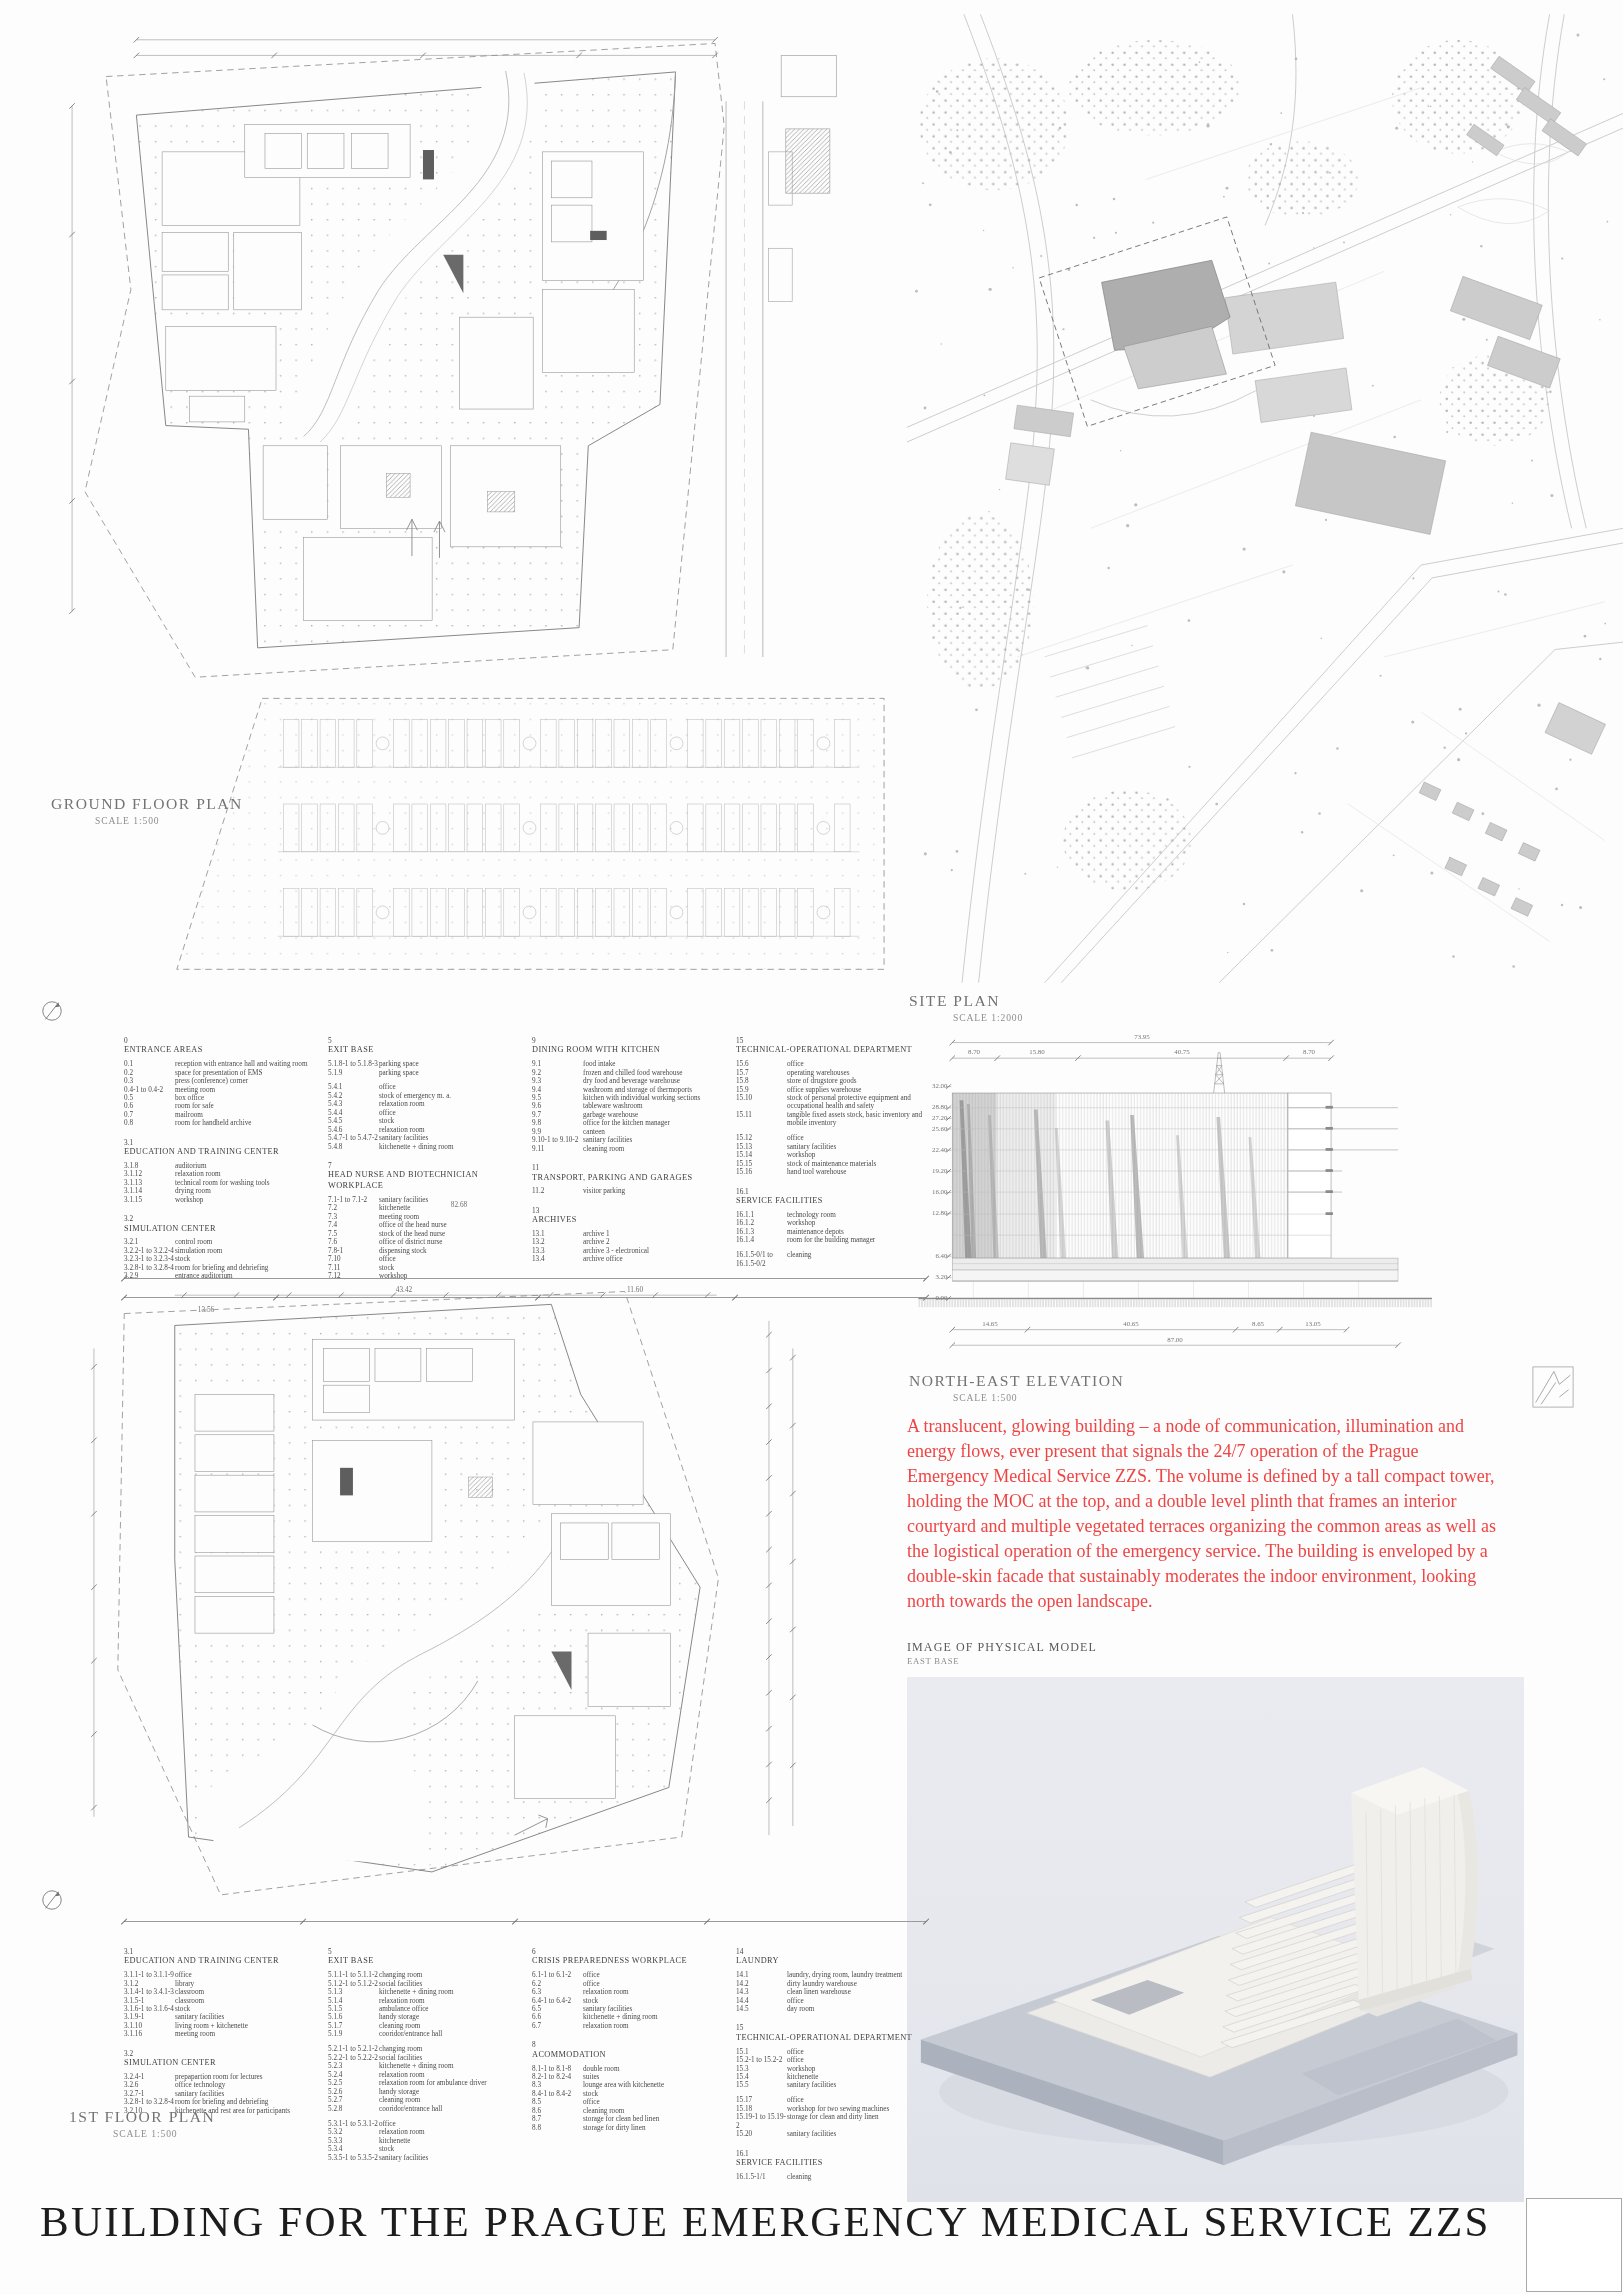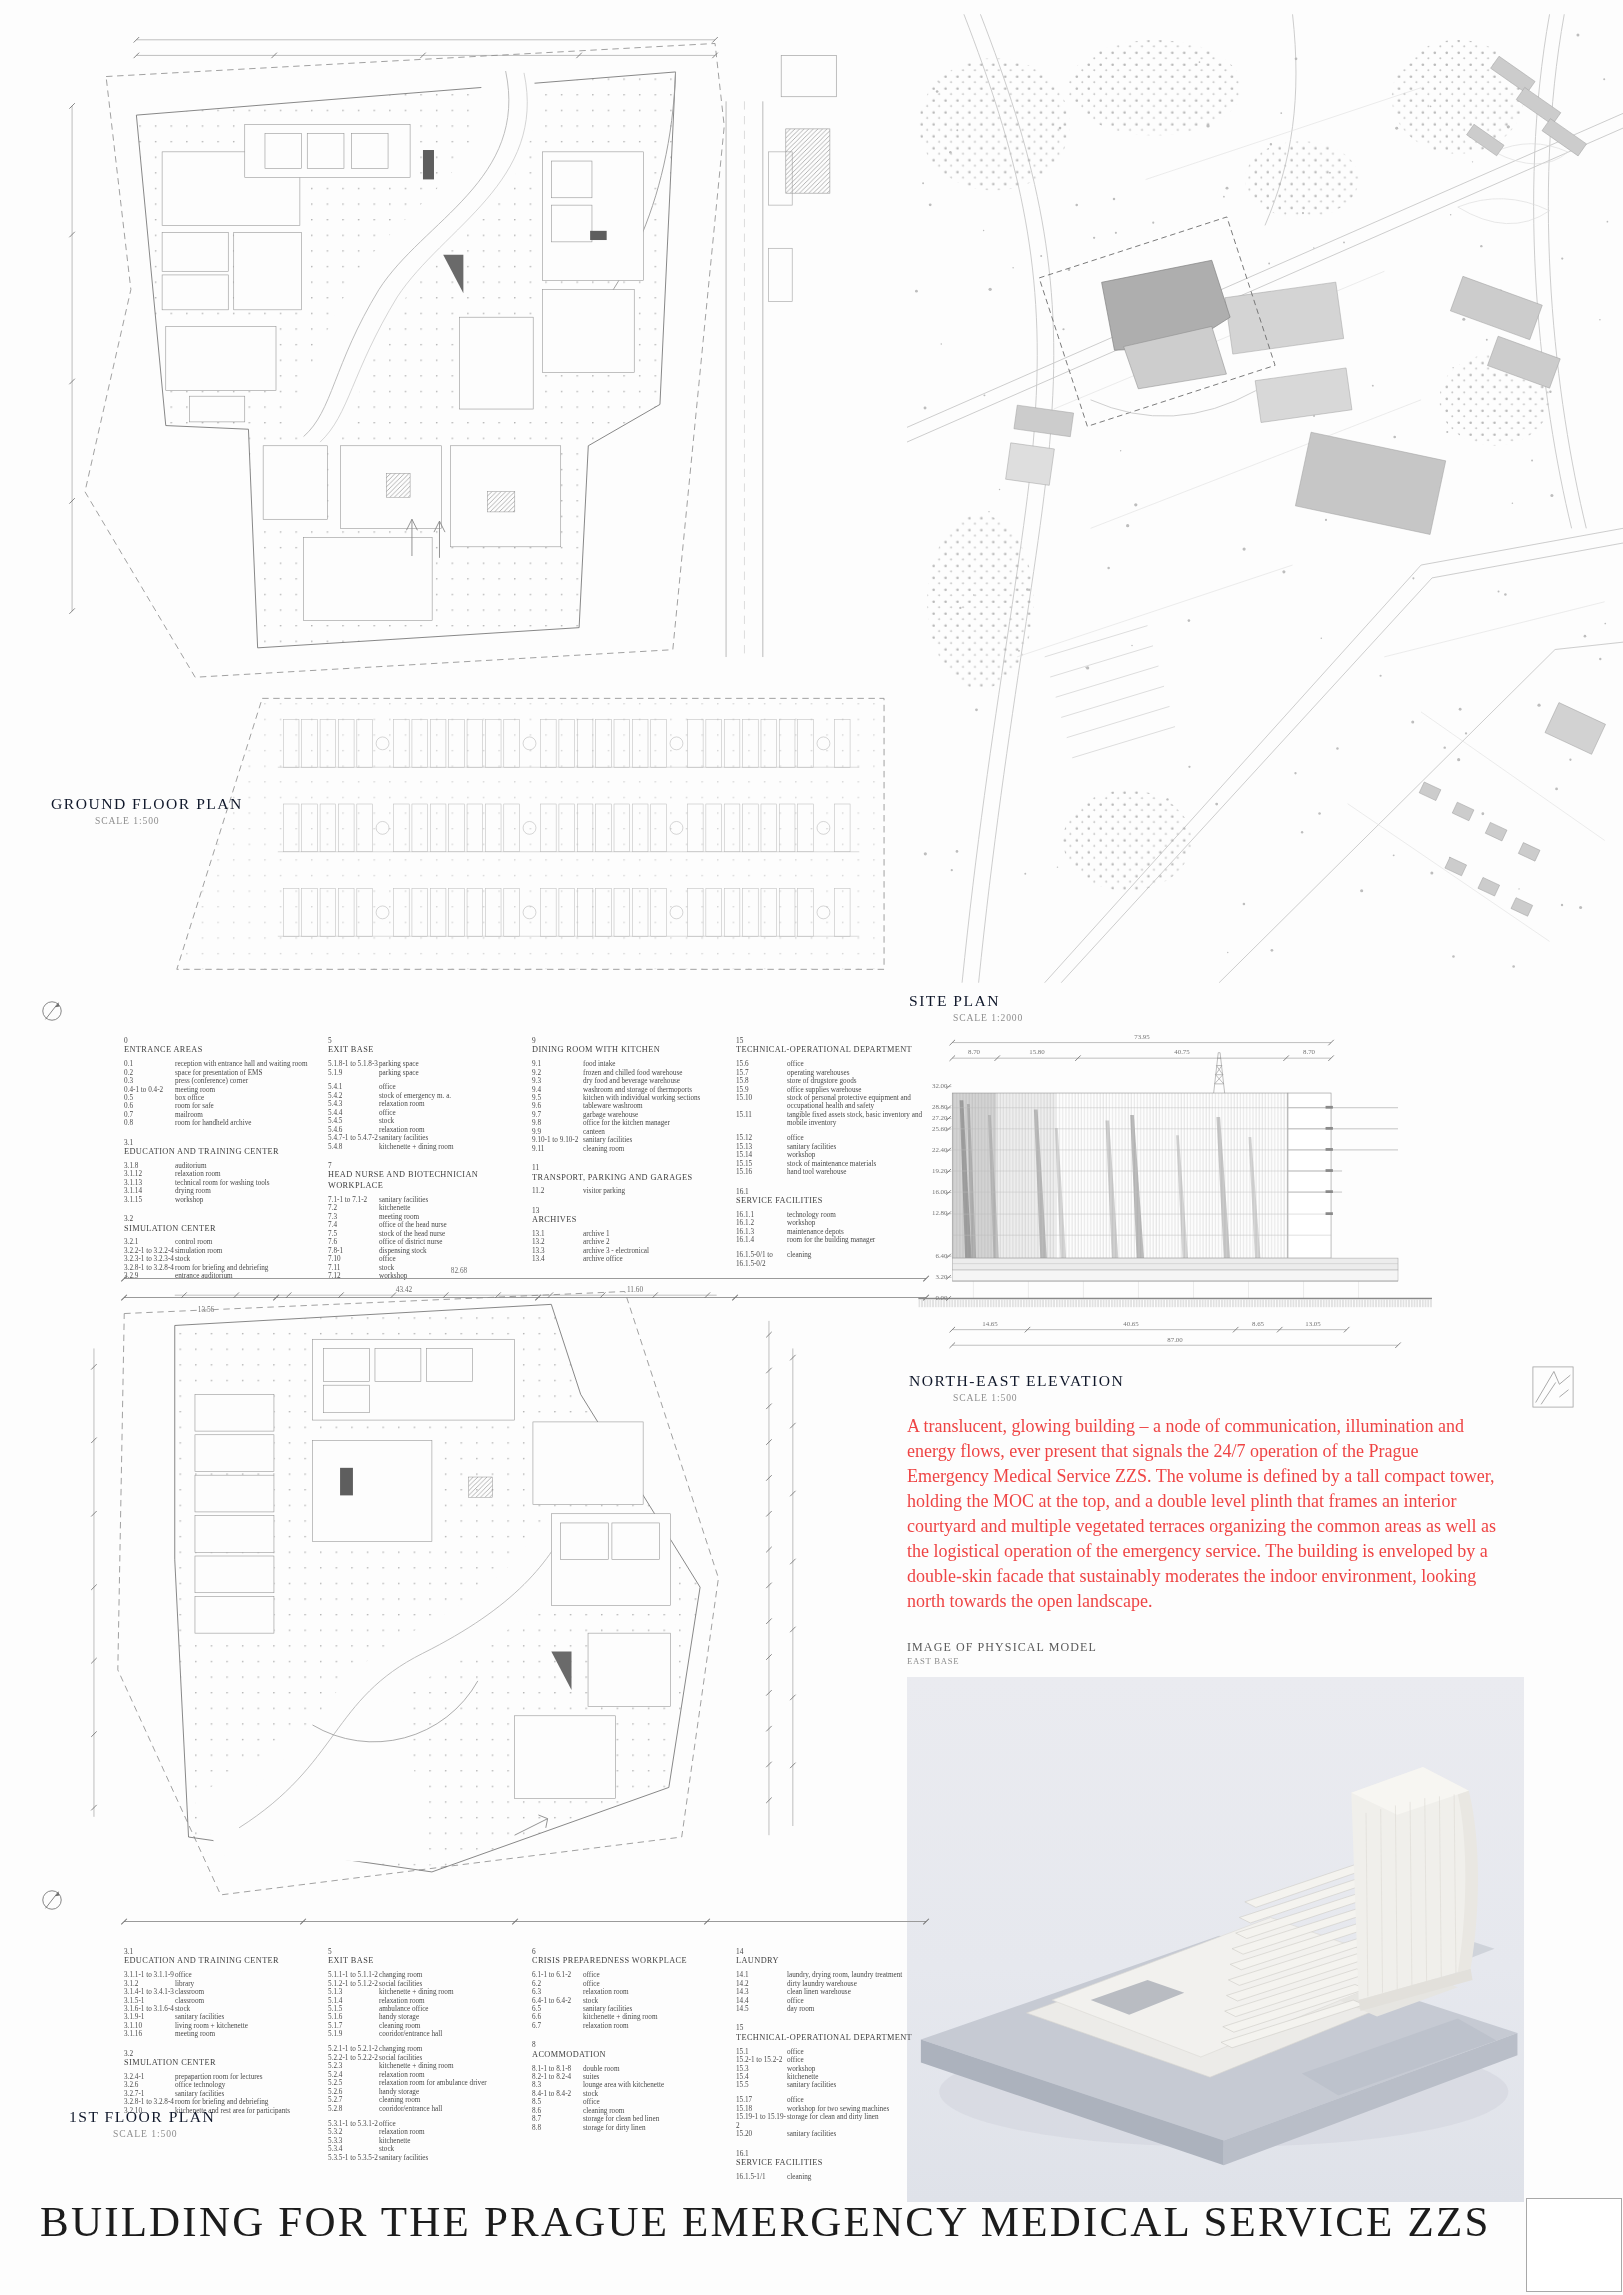--- a/index.html
+++ b/index.html
@@ -1,19 +1,19 @@
 <!DOCTYPE html>
 <html style="font-size:14.7px"><head>
 <meta charset="utf-8">
 <style>
   html,body{margin:0;padding:0;background:#d9d9d9;}
   #board{position:relative;width:1624px;height:2296px;background:#fdfdfd;
          font-family:"Liberation Serif","DejaVu Serif",serif;color:#3c3c3c;overflow:hidden;}
   .abs{position:absolute;}
-  .block-label{font-size:15.6px;letter-spacing:1.5px;color:#0f172a;}
+  .block-label{font-size:15.6px;letter-spacing:1.5px;color:#737373;}
   .block-scale{font-size:9.6px;letter-spacing:0.9px;color:#8e8e8e;margin-top:1.8px;margin-left:44px;}
   .para{font-size:18px;line-height:25px;color:#ef4444;}
   .legend{display:flex;}
   .legend-col{width:204px;flex:none;}
   .legend-section{margin-bottom:10px;}
   .lsec-code{font-size:7.3px;color:#454545;line-height:1.25;}
   .lsec-title{font-size:8.3px;letter-spacing:0.4px;color:#3e3e3e;margin-bottom:4.6px;line-height:1.25;}
   .lrow{display:flex;font-size:7.2px;color:#4a4a4a;line-height:1.18;}
   .lrow.gap{margin-top:6.4px;}
   .lrow .lcode{width:51px;flex:none;}
@@ -749,21 +749,21 @@
             <span class="llabel">cleaning</span>
           </div>
         </div>
       </div>
     </div>
 
   <div id="ground-dims" class="overlay">
       <div class="dimline" style="left: 124px; top: 1278px; width: 802px;"></div>
       <div class="dimtick" style="left: 120px; top: 1278px;"></div>
       <div class="dimtick" style="left: 922px; top: 1278px;"></div>
-      <span class="dimlabel" style="left: 459px; top: 1266px;">82.68</span>
+      <span class="dimlabel" style="left: 459px; top: 1200px;">82.68</span>
       <div class="dimline" style="left: 124px; top: 1297px; width: 802px;"></div>
       <div class="dimtick" style="left: 120px; top: 1297px;"></div>
       <div class="dimtick" style="left: 272px; top: 1297px;"></div>
       <div class="dimtick" style="left: 534px; top: 1297px;"></div>
       <div class="dimtick" style="left: 731px; top: 1297px;"></div>
       <div class="dimtick" style="left: 922px; top: 1297px;"></div>
       <span class="dimlabel" style="left: 206px; top: 1285px; margin-top: 20px;">13.56</span>
       <span class="dimlabel" style="left: 404px; top: 1285px; font-family: Liberation Serif, serif;">43.42</span>
       <span class="dimlabel" style="left: 635px; top: 1285px;">11.60</span>
     </div>

